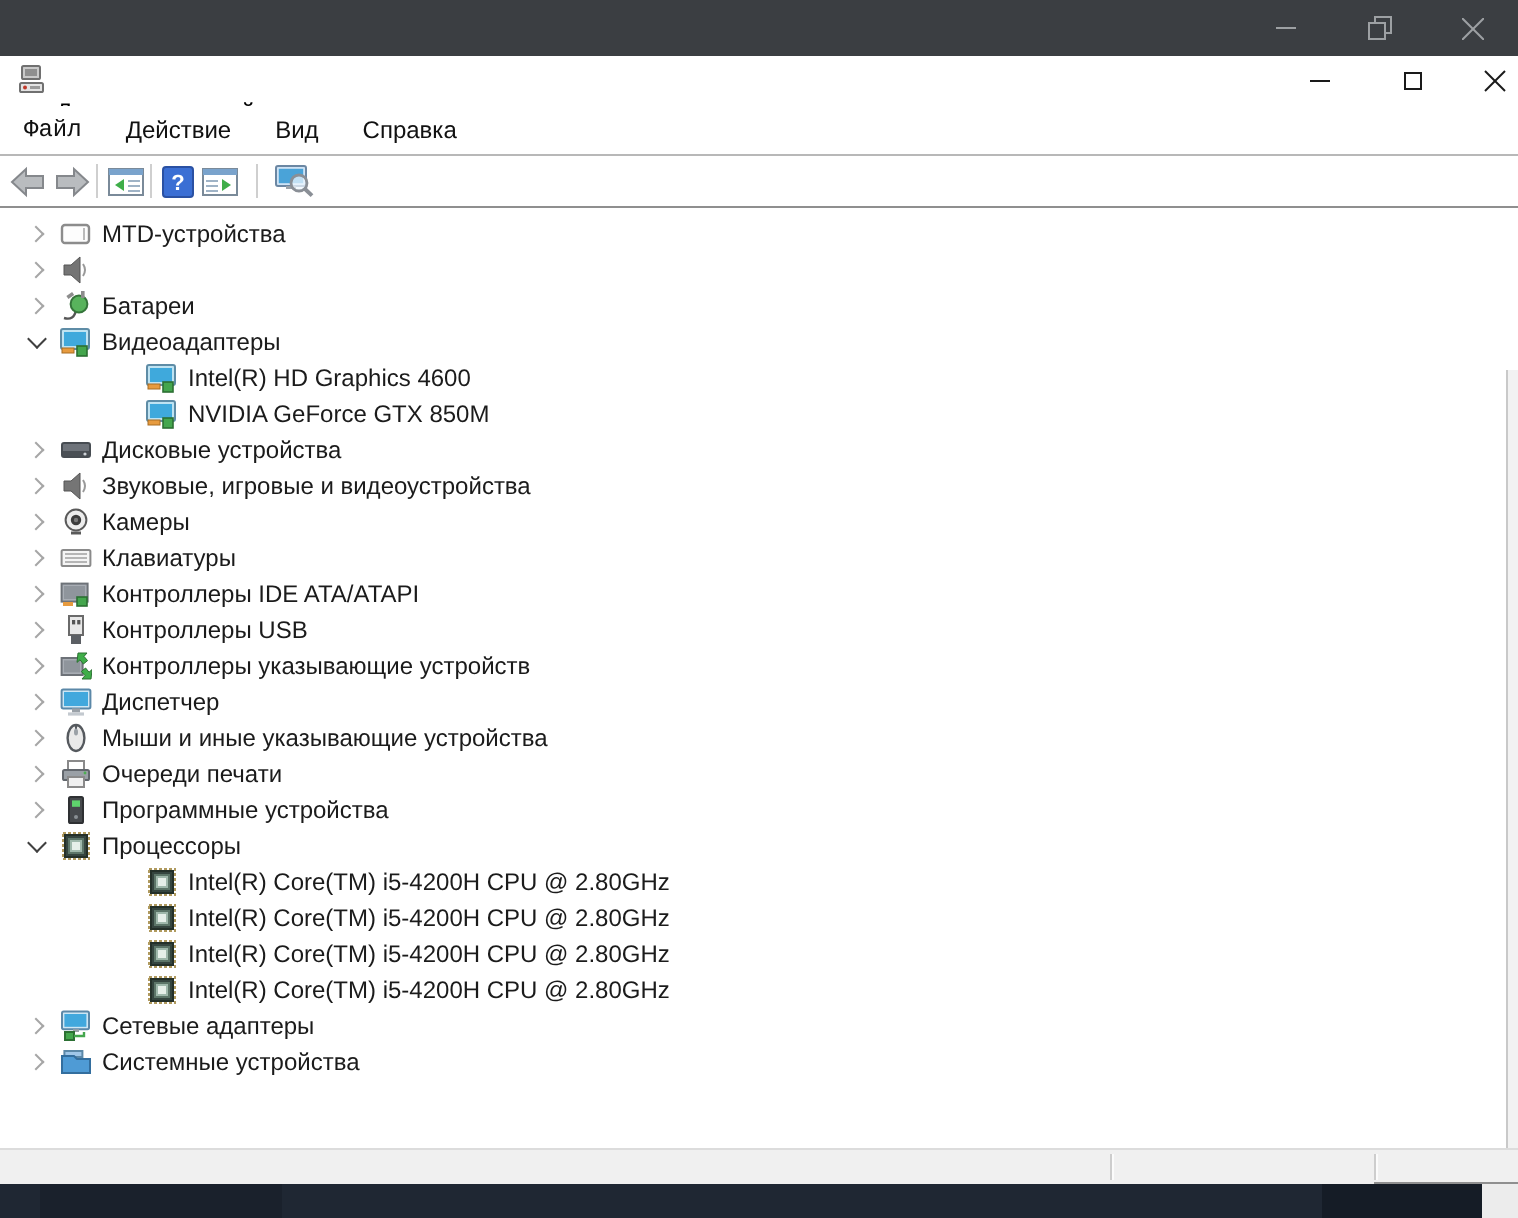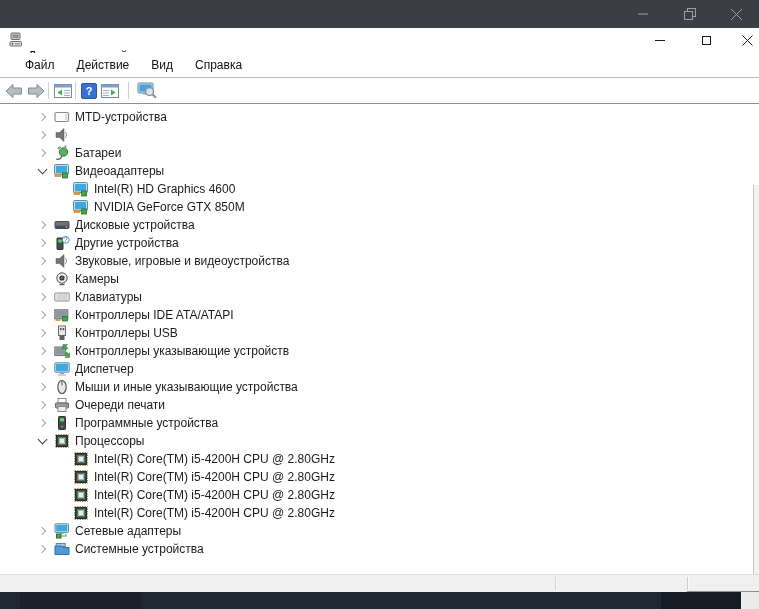--- a/index.html
+++ b/index.html
@@ -17,35 +17,35 @@
   .dm-appicon { position:absolute; left:8px; top:4px; width:16px; height:16px; }
   .dm-title { position:absolute; left:28px; top:0; height:25px; line-height:25px; font-size:12px; color:#000;margin-top:16px; }
   .dm-ctrl { position:absolute; top:0; width:30px; height:25px; display:flex; align-items:center; justify-content:center; color:#1a1a1a; }
   .dm-min { left:645px; } .dm-max { left:691px; } .dm-close { left:736px; width:23px; }
   .glyph-line { width:10px; border-top:1px solid currentColor; display:block; }
   .glyph-box { width:9px; height:9px; border:1px solid currentColor; display:block; }
 
   
   .dm-menubar { position:absolute; left:0; top:25px; width:100%; height:24px; background:#fff; display:flex; align-items:center; }
   .menu-item { padding:0 11px; font-size:12px; color:#111; height:24px; line-height:24px; }
-  .menu-item:first-child { padding-left:25px; }
+  .menu-item:first-child { padding-left:12px;font-family:Liberation Mono, monospace; }
 
   
   .dm-toolbar { position:absolute; left:0; top:49px; width:100%; height:27px; background:#fff;
                 border-top:1px solid #b8b8b8; border-bottom:1px solid #8f8f8f;
                 display:flex; align-items:center; padding-left:5px; }
   .tb-btn { height:22px; display:flex; align-items:center; justify-content:center; }
   .tb-sep { width:1px; height:17px; background:#cfcfcf; }
   .m-r4 { margin-right:4px; } .m-l2 { margin-left:2px; } .m-l3 { margin-left:3px; } .m-l8 { margin-left:8px; } .m-r8 { margin-right:8px; }
 
   
   .dm-content { position:absolute; left:0; top:76px; width:100%; height:470px; background:#fff; overflow:hidden; }
   .tree { padding-top:4px; }
   .tree-row { height:18px; display:flex; align-items:center; white-space:nowrap; }
-  .tree-row.level0 { padding-left:32px;text-align:center; }
+  .tree-row.level0 { padding-left:8px;text-align:center; }
   .tree-row.level1 { padding-left:57px; }
   .chevron { position:relative; height:18px; flex:none; }
   .level0 .chevron { width:22px; }
   .level1 .chevron { width:16px; }
   .chevron.collapsed::before { content:""; position:absolute; left:7px; top:6px; width:5px; height:5px;
       border-top:1px solid #a6a6a6; border-right:1px solid #a6a6a6; transform:rotate(45deg); }
   .chevron.expanded::before { content:""; position:absolute; left:7px; top:4px; width:6px; height:6px;
       border-top:1.2px solid #404040; border-right:1.2px solid #404040; transform:rotate(135deg); }
   .tree-icon { width:16px; height:16px; flex:none; margin-right:5px; display:inline-flex; }
   .tree-icon svg { display:block; }
@@ -252,32 +252,20 @@
               <rect x="1.5" y="8.5" width="13" height="2.5" fill="#4a4f55"></rect>
               <circle cx="12.5" cy="10" r="0.8" fill="#cfd3d8"></circle>
             </svg>
           </span>
           <span class="tree-label">Дисковые устройства</span>
         </div>
         <div class="tree-row level0">
           <span class="chevron collapsed"></span>
           <span class="tree-icon">
             <svg viewBox="0 0 16 16" width="16" height="16">
-              <rect x="3" y="3" width="6" height="11.5" rx="0.5" fill="#46494d" stroke="#2e3033"></rect>
-              <rect x="4.2" y="4.5" width="3.6" height="3" fill="#5fd36d"></rect>
-              <circle cx="11.8" cy="4.8" r="3.4" fill="#ffffff" stroke="#4d8fcc"></circle>
-              <text x="11.8" y="7.2" font-size="6.5" text-anchor="middle" fill="#3c77b8" font-family="Liberation Sans, sans-serif">?</text>
-            </svg>
-          </span>
-          <span class="tree-label">Другие устройства</span>
-        </div>
-        <div class="tree-row level0">
-          <span class="chevron collapsed"></span>
-          <span class="tree-icon">
-            <svg viewBox="0 0 16 16" width="16" height="16">
               <polygon points="2,5.5 5.5,5.5 10,1.5 10,14.5 5.5,10.5 2,10.5" fill="#757575" stroke="#555555" stroke-width="0.5"></polygon>
               <path d="M11.5 5 q2 3 0 6" stroke="#999999" fill="none"></path>
             </svg>
           </span>
           <span class="tree-label">Звуковые, игровые и видеоустройства</span>
         </div>
         <div class="tree-row level0">
           <span class="chevron collapsed"></span>
           <span class="tree-icon">
             <svg viewBox="0 0 16 16" width="16" height="16">

